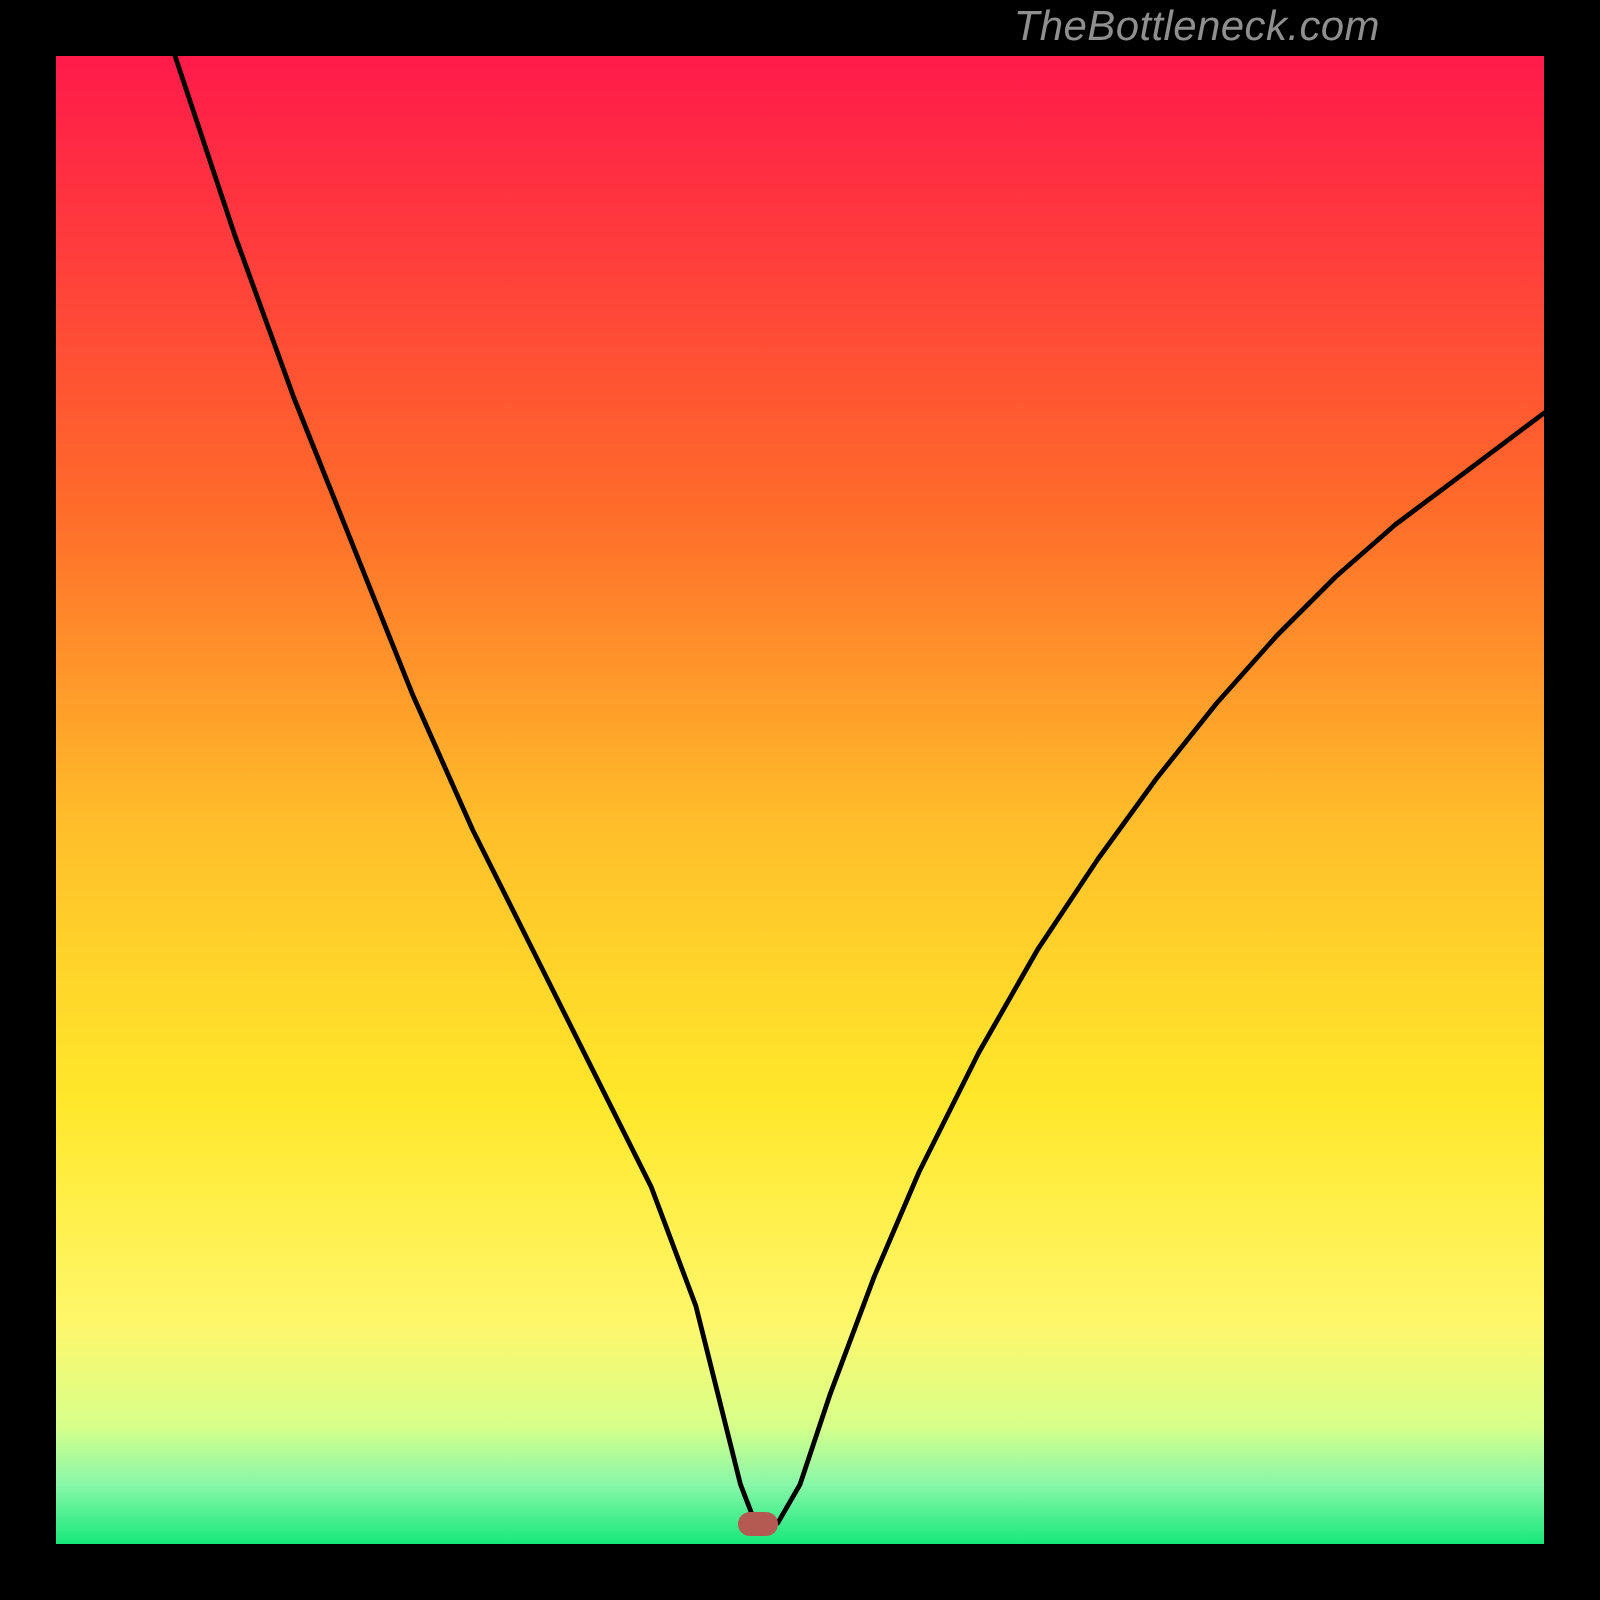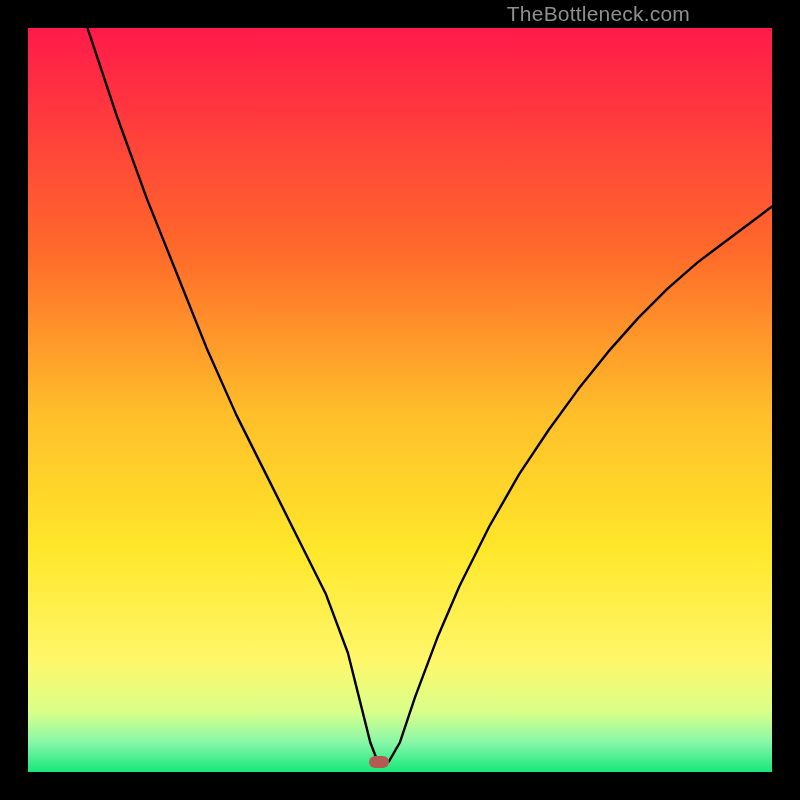--- a/index.html
+++ b/index.html
@@ -10,20 +10,21 @@
     background: #000;
     overflow: hidden;
   }
   .frame {
     position: absolute;
     left: 0;
     top: 0;
     width: 700px;
     height: 800px;
     background: #000;
+    font-style: italic;
   }
   .plot {
     position: absolute;
     left: 28px;
     top: 28px;
     width: 744px;
     height: 744px;
     overflow: hidden;
   }
   .gradient {

